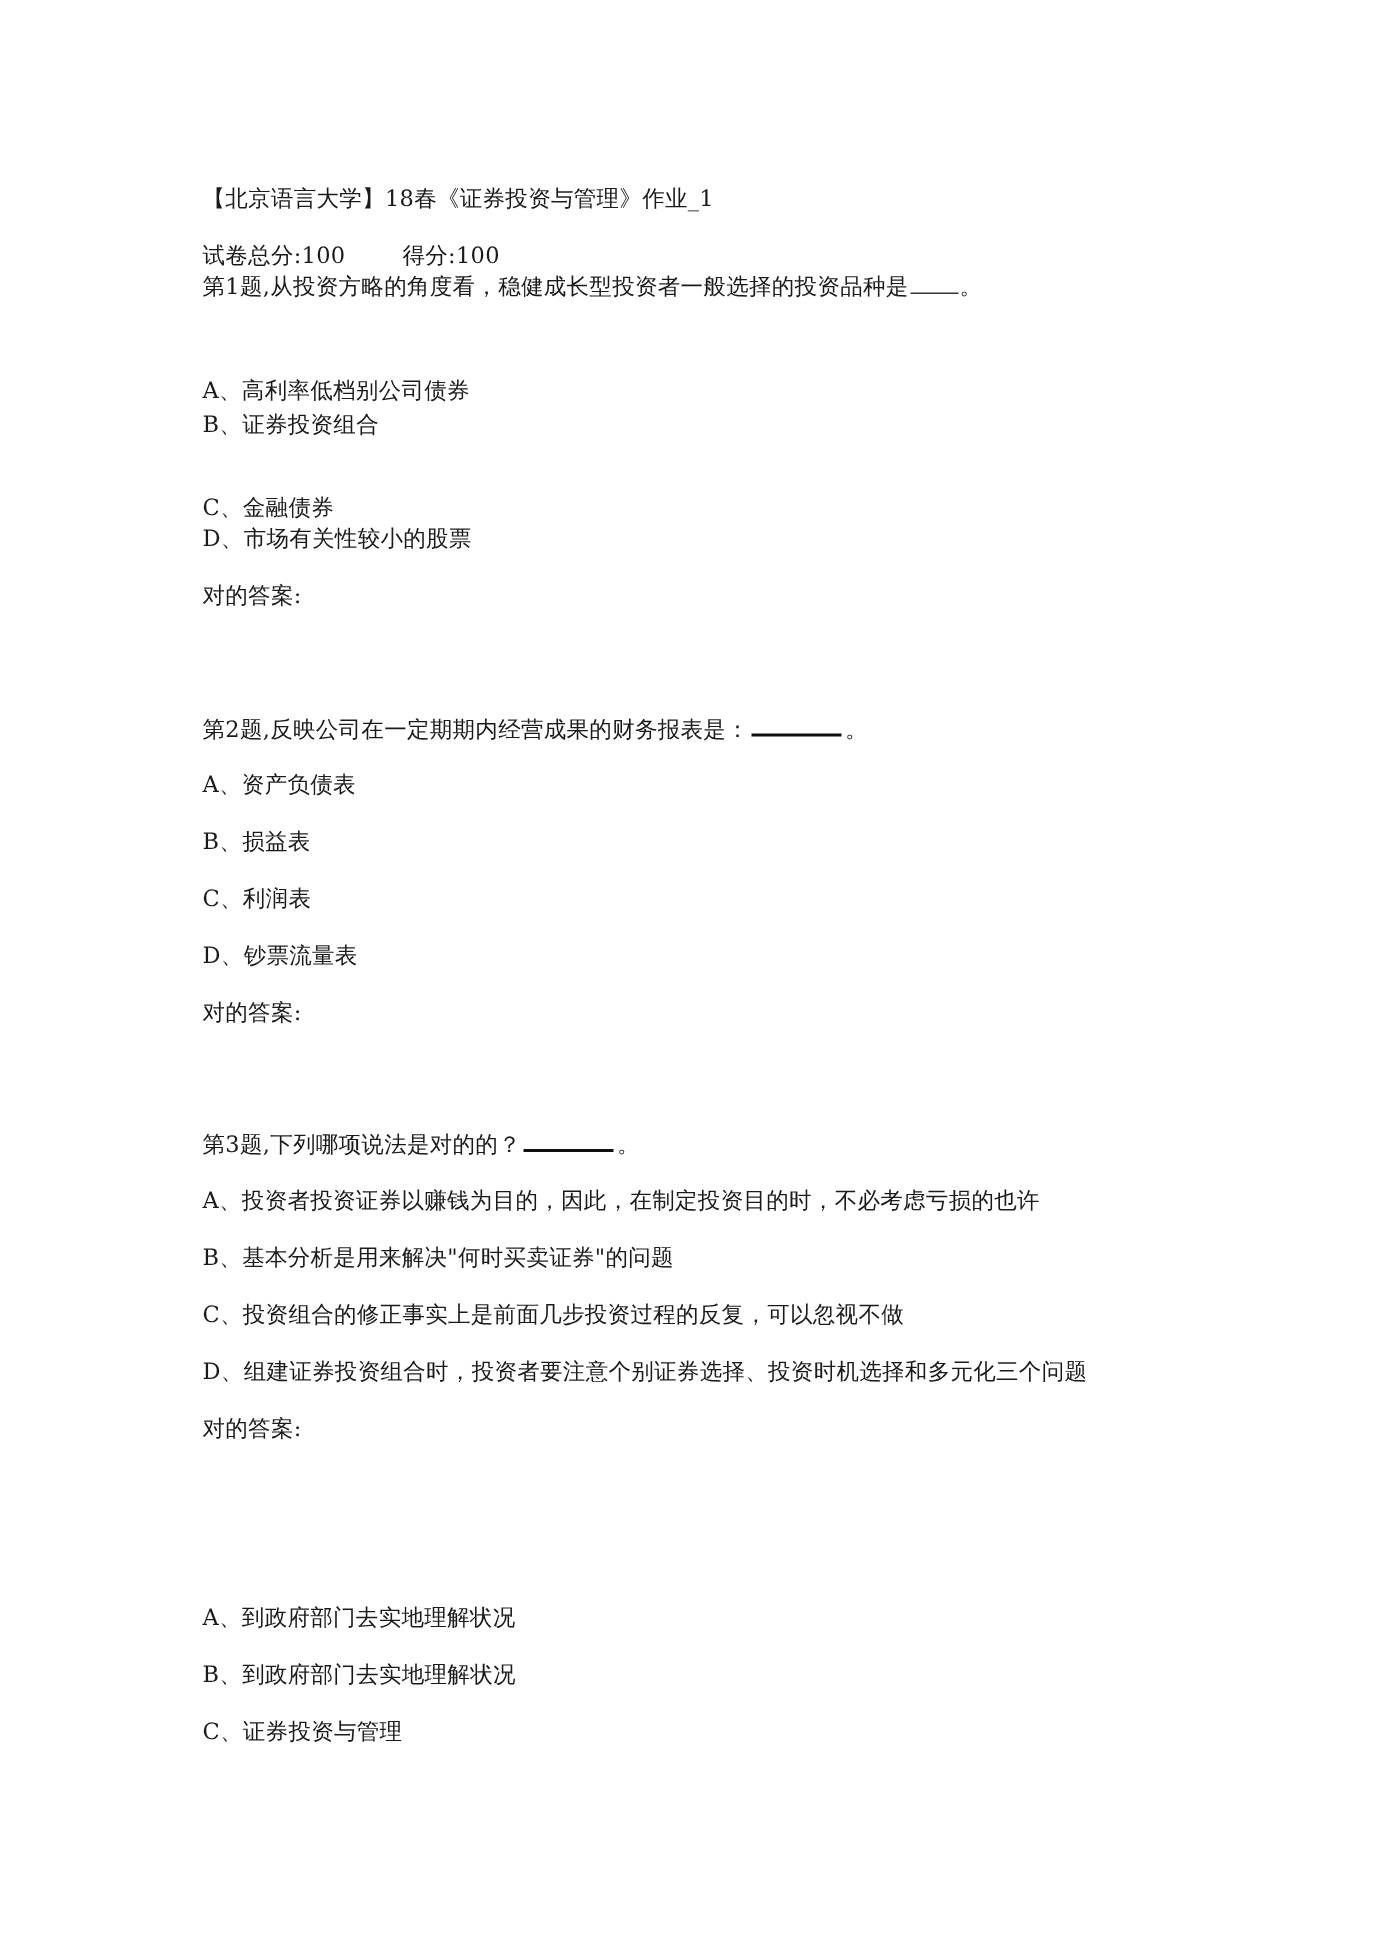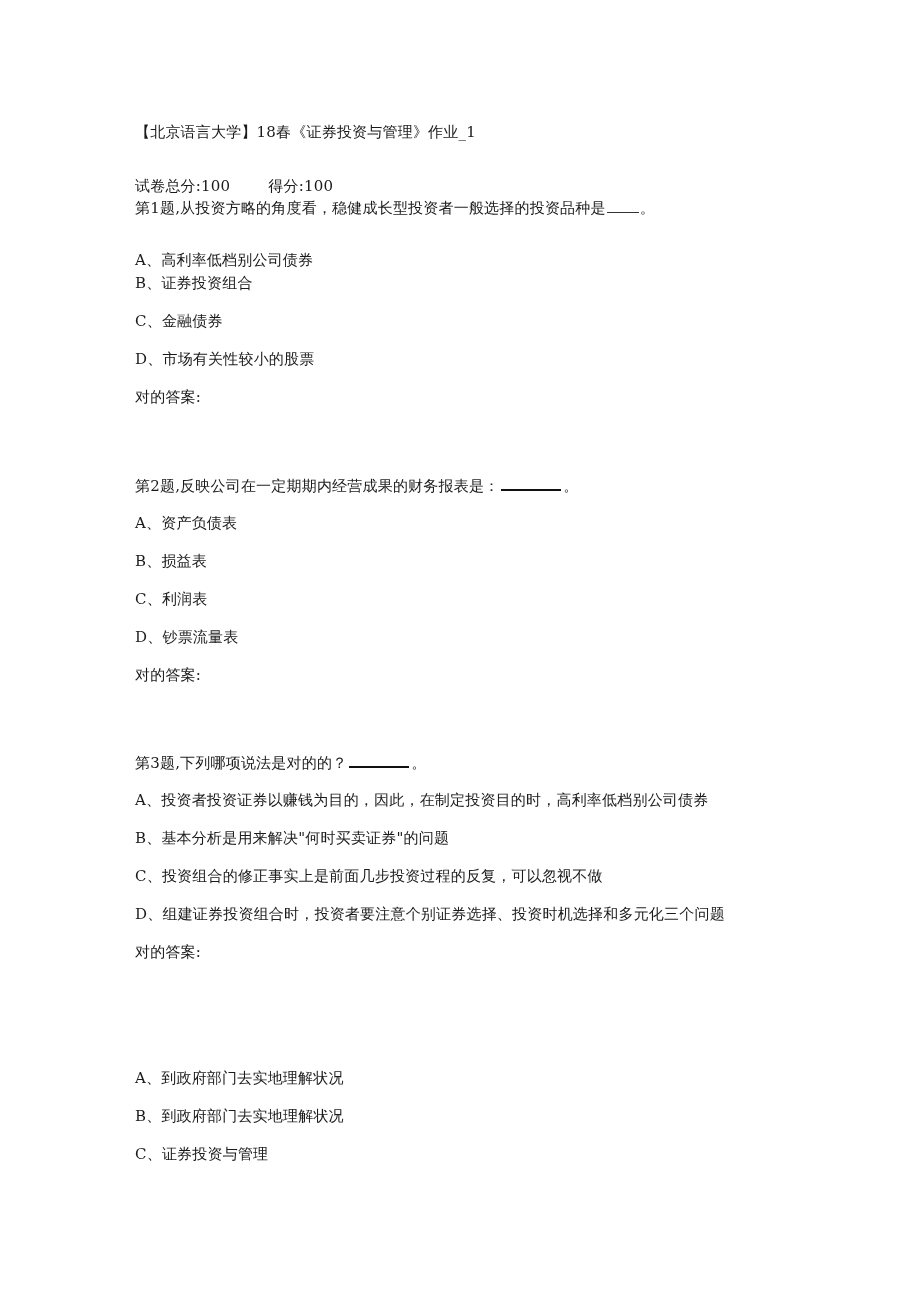--- a/index.html
+++ b/index.html
@@ -18,46 +18,46 @@
   .blank-bold { display: inline-block; border-bottom: 2px solid #111; width: 60px; height: 14px; vertical-align: baseline; margin: 0 2px; }
   .gap { display: inline-block; width: 38px; }
 </style>
 </head>
 <body>
 
 <div class="page">
 
   <div class="line" style="top:122px">【北京语言大学】18春《证券投资与管理》作业_1</div>
 
-  <div class="line" style="top:176px">
+  <div class="line" style="top:160px">
     <span>试卷总分:100</span><span class="gap"></span><span>得分:100</span>
   </div>
 
-  <div class="line" style="top:198px">
+  <div class="line" style="top:181px">
     <span>第1题,从投资方略的角度看，稳健成长型投资者一般选择的投资品种是</span><span class="blank-thin"></span><span>。</span>
   </div>
   <div class="line" style="top:250px">A、高利率低档别公司债券</div>
   <div class="line" style="top:273px">B、证券投资组合</div>
-  <div class="line" style="top:311px">C、金融债券</div>
+  <div class="line" style="top:328px">C、金融债券</div>
   <div class="line" style="top:349px">D、市场有关性较小的股票</div>
   <div class="line" style="top:387px">对的答案:</div>
 
   <div class="line" style="top:475px">
     <span>第2题,反映公司在一定期期内经营成果的财务报表是：</span><span class="blank-bold"></span><span>。</span>
   </div>
   <div class="line" style="top:513px">A、资产负债表</div>
   <div class="line" style="top:551px">B、损益表</div>
   <div class="line" style="top:589px">C、利润表</div>
   <div class="line" style="top:627px">D、钞票流量表</div>
   <div class="line" style="top:665px">对的答案:</div>
 
   <div class="line" style="top:752px">
     <span>第3题,下列哪项说法是对的的？</span><span class="blank-bold"></span><span>。</span>
   </div>
-  <div class="line" style="top:790px">A、投资者投资证券以赚钱为目的，因此，在制定投资目的时，高利率低档别公司债券</div>
+  <div class="line" style="top:790px">A、投资者投资证券以赚钱为目的，因此，在制定投资目的时，不必考虑亏损的也许</div>
   <div class="line" style="top:828px">B、基本分析是用来解决"何时买卖证券"的问题</div>
   <div class="line" style="top:866px">C、投资组合的修正事实上是前面几步投资过程的反复，可以忽视不做</div>
   <div class="line" style="top:904px">D、组建证券投资组合时，投资者要注意个别证券选择、投资时机选择和多元化三个问题</div>
   <div class="line" style="top:942px">对的答案:</div>
 
   <div class="line" style="top:1068px">A、到政府部门去实地理解状况</div>
   <div class="line" style="top:1106px">B、到政府部门去实地理解状况</div>
   <div class="line" style="top:1144px">C、证券投资与管理</div>
 
 </div>

